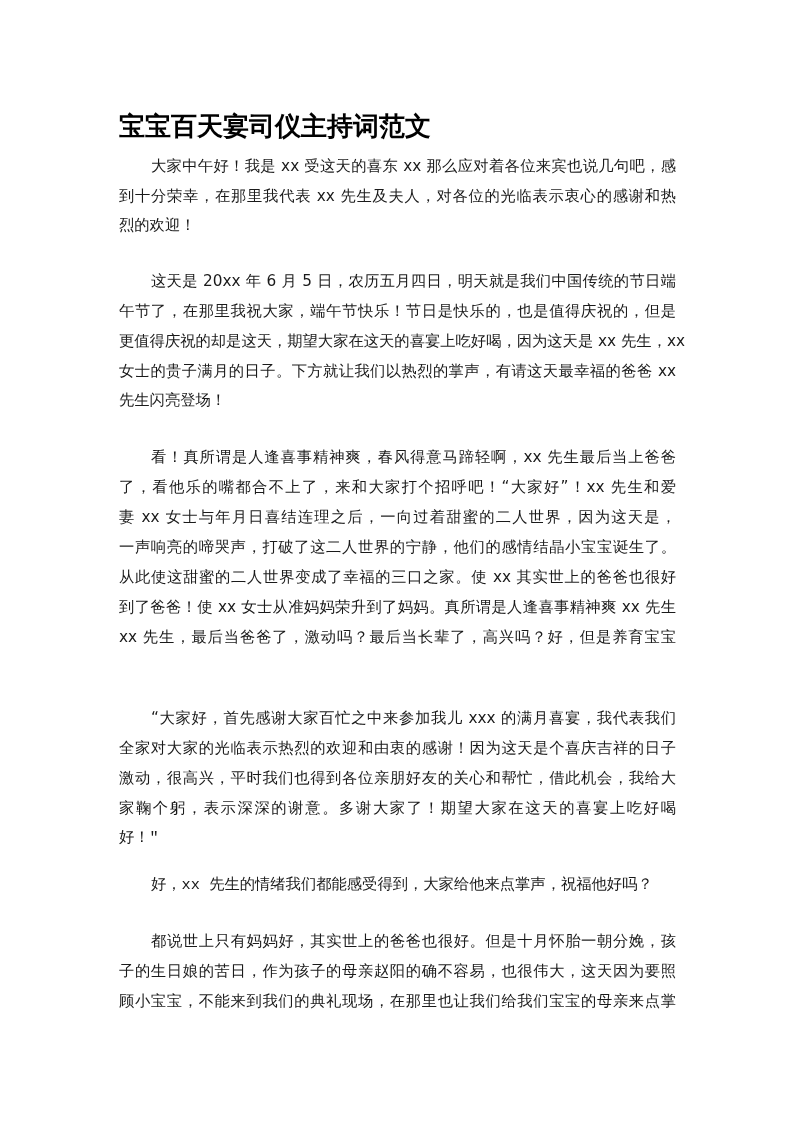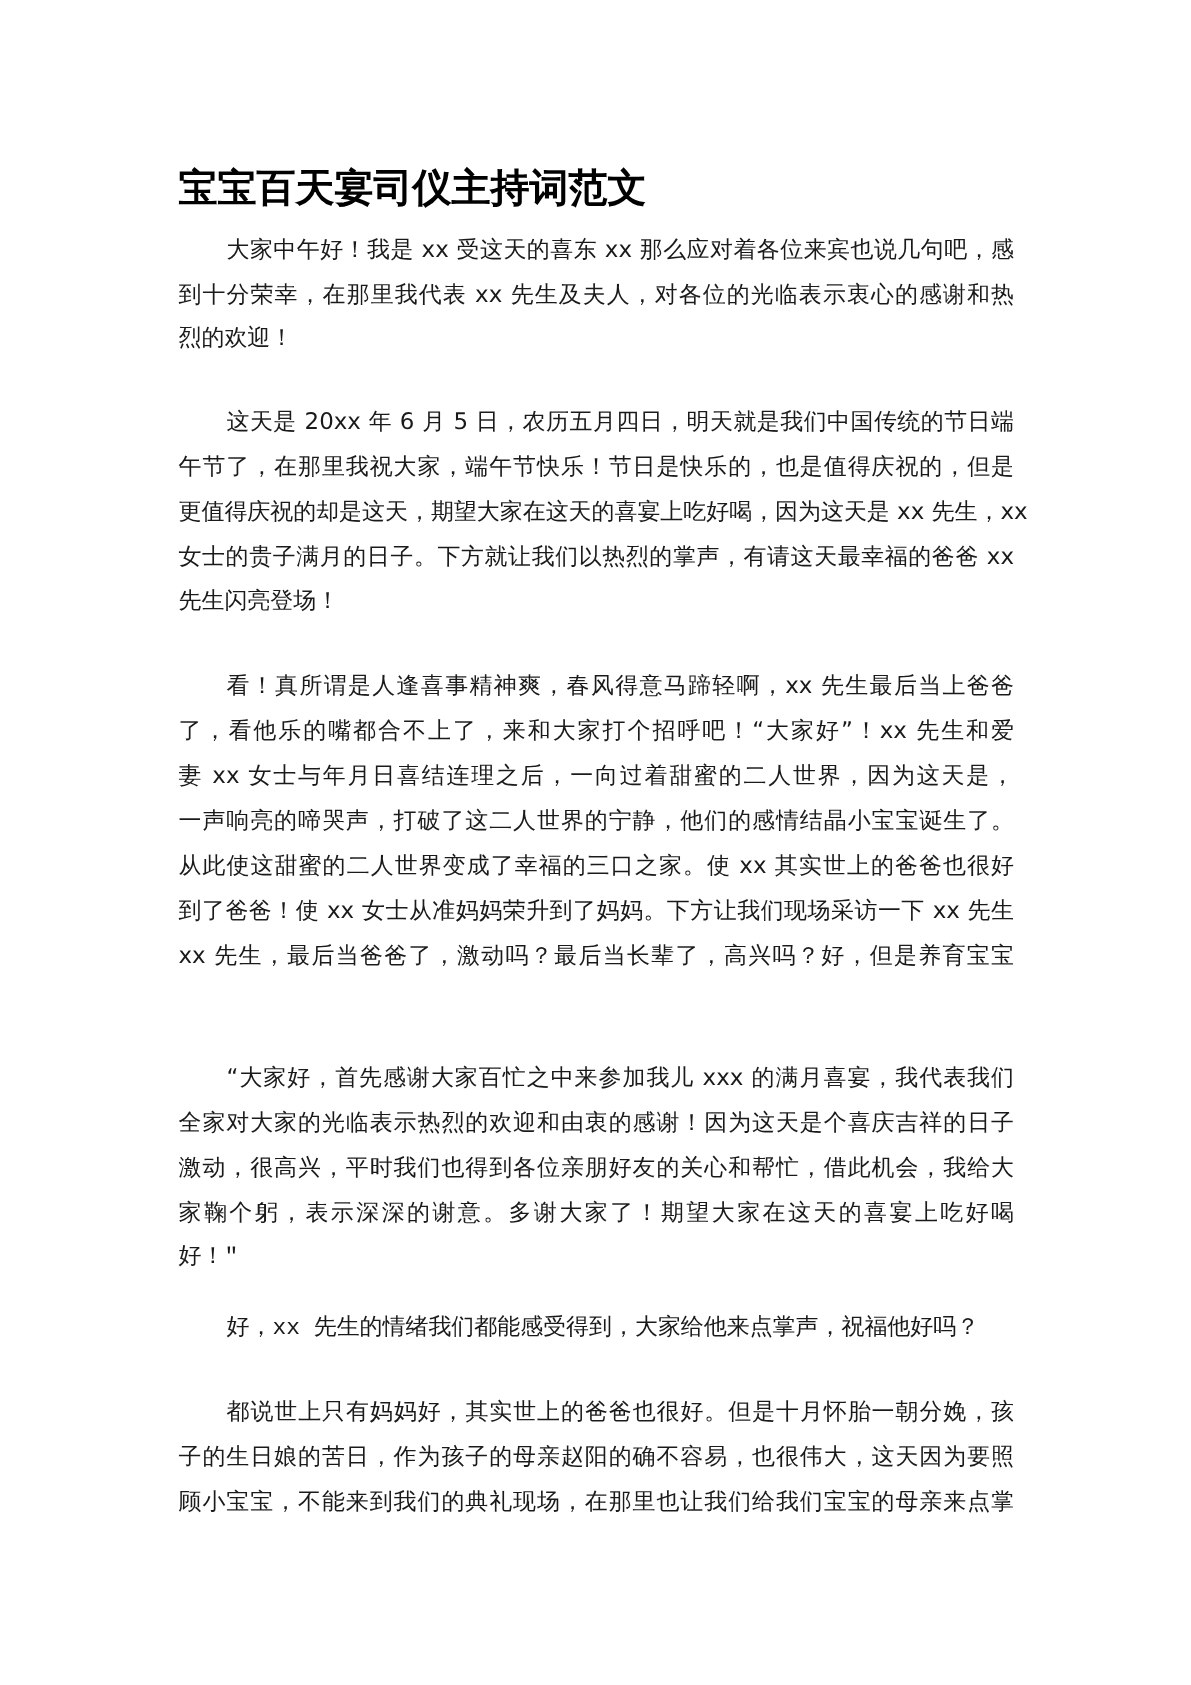--- a/index.html
+++ b/index.html
@@ -39,21 +39,21 @@
     <span class="line">女士的贵子满月的日子。下方就让我们以热烈的掌声，有请这天最幸福的爸爸 xx</span>
     <span class="line last">先生闪亮登场！</span>
   </div>
 
   <div class="para" id="p3">
     <span class="line first">看！真所谓是人逢喜事精神爽，春风得意马蹄轻啊，xx 先生最后当上爸爸</span>
     <span class="line">了，看他乐的嘴都合不上了，来和大家打个招呼吧！“大家好”！xx 先生和爱</span>
     <span class="line">妻 xx 女士与年月日喜结连理之后，一向过着甜蜜的二人世界，因为这天是，</span>
     <span class="line">一声响亮的啼哭声，打破了这二人世界的宁静，他们的感情结晶小宝宝诞生了。</span>
     <span class="line">从此使这甜蜜的二人世界变成了幸福的三口之家。使 xx 其实世上的爸爸也很好</span>
-    <span class="line">到了爸爸！使 xx 女士从准妈妈荣升到了妈妈。下方让我们现场采访一下 xx 先生</span>
+    <span class="line">到了爸爸！使 xx 女士从准妈妈荣升到了妈妈。真所谓是人逢喜事精神爽 xx 先生</span>
     <span class="line">xx 先生，最后当爸爸了，激动吗？最后当长辈了，高兴吗？好，但是养育宝宝</span>
   </div>
 
   <div class="para" id="p4">
     <span class="line first">“大家好，首先感谢大家百忙之中来参加我儿 xxx 的满月喜宴，我代表我们</span>
     <span class="line">全家对大家的光临表示热烈的欢迎和由衷的感谢！因为这天是个喜庆吉祥的日子</span>
     <span class="line">激动，很高兴，平时我们也得到各位亲朋好友的关心和帮忙，借此机会，我给大</span>
     <span class="line">家鞠个躬，表示深深的谢意。多谢大家了！期望大家在这天的喜宴上吃好喝</span>
     <span class="line last">好！"</span>
   </div>

